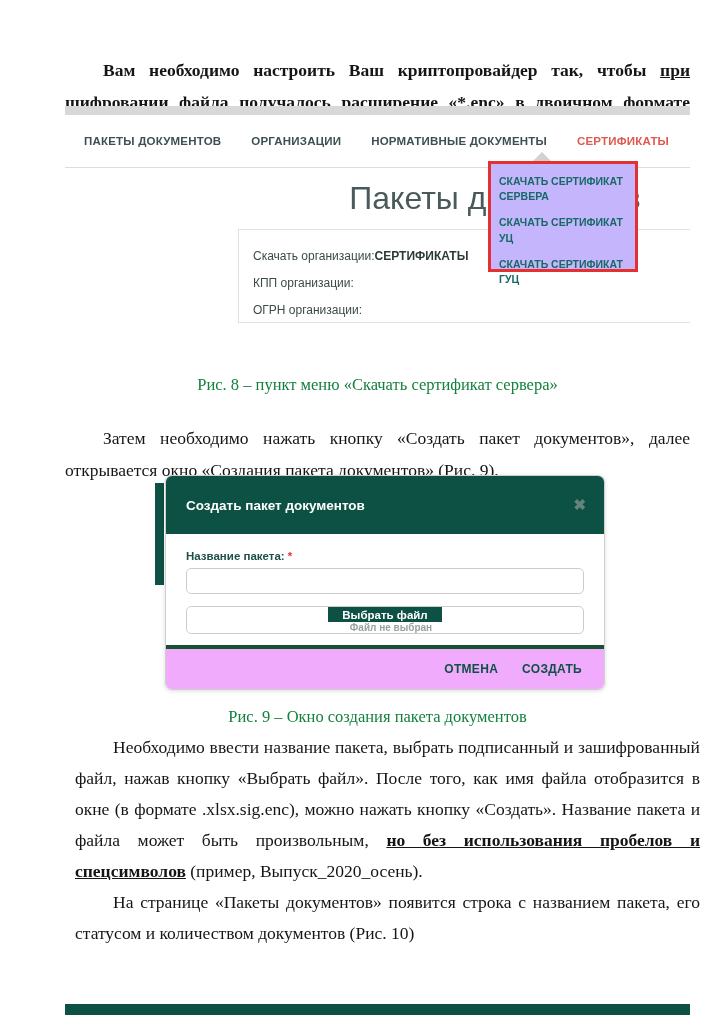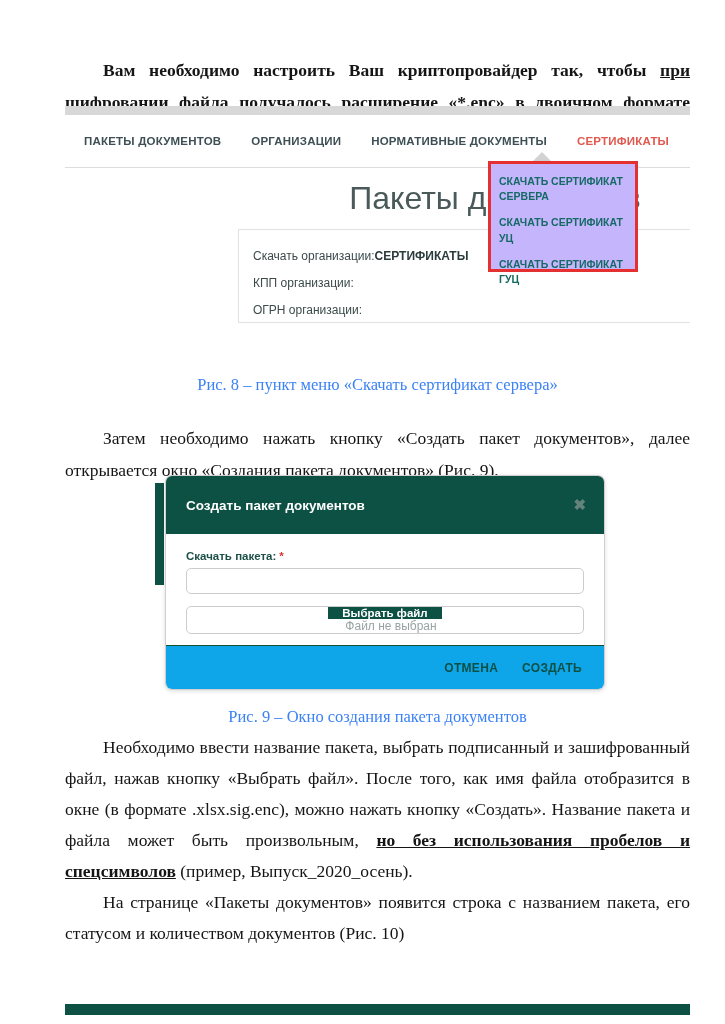--- a/index.html
+++ b/index.html
@@ -11,25 +11,25 @@
   }
   
   .pageno { position:absolute; top:26px; left:0; width:100%; text-align:center;
     font-size:17px; }
   .para { position:absolute; left:65px; width:625px; font-size:17.5px;
     line-height:32px; text-align:justify; text-indent:38px; color:#151515; }
   .para1 { top:54px; font-weight:bold; }
   .u { text-decoration:underline; }
   .bu { font-weight:bold; text-decoration:underline; }
   .caption { position:absolute; left:65px; width:625px; text-align:center;
-    font-size:16.5px; color:#3b82f6; }
+    font-size:16.5px; color:#15803d; }
   .cap8 { top:375px; }
   .cap9 { top:707px; }
   .para2 { top:398px;margin-top:24px; }
-  .flow { position:absolute; left:65px; top:732px; width:625px; }
+  .flow { position:absolute; left:75px; top:732px; width:625px; }
   .flow .fp { font-size:17.5px; line-height:31px; text-align:justify;
     text-indent:38px; color:#151515; }
   
   .fig8 { position:absolute; left:65px; top:106px; width:625px; height:217px;
     background:#fff; font-family:"Liberation Sans", sans-serif; }
   .fig8-strip { position:absolute; left:0; top:0; width:100%; height:9px;
     background:#d8d8d8; }
   .fig8-nav { position:absolute; left:0; top:9px; width:100%; height:53px;
     background:#fff; border-bottom:1px solid #ddd; display:flex;
     align-items:center; gap:30px; padding-left:19px; }
@@ -67,24 +67,24 @@
   .field-label { font-size:11.5px; font-weight:700; color:#1d5048;
     margin-bottom:6px; }
   .req { color:#e03131; margin-left:3px; }
   .text-input { height:26px; border:1px solid #ccc; border-radius:5px;
     width:100%; margin-bottom:12px; background:#fff; }
   .file-row { display:flex; align-items:center; border:1px solid #ccc;
     border-radius:5px; height:28px; overflow:hidden; cursor:pointer;flex-direction:column; }
   .file-btn { background:#0d5044; color:#fff; font-size:11.5px; font-weight:700;
     height:100%; display:flex; align-items:center; padding:0 14px;
     white-space:nowrap; }
-  .file-placeholder { color:#9aa3a3; font-size:12px; padding-left:12px; }
+  .file-placeholder { color:#9aa3a3; font-size:10px; padding-left:12px;font-weight:bold; }
   .modal-footer { position:absolute; left:0; right:0; bottom:0; height:44px;
-    border-top:1px solid #14532d; display:flex; align-items:center;
-    justify-content:flex-end; gap:24px; padding-right:22px; background:#0ea5e9; }
+    border-top:4px solid #14532d; display:flex; align-items:center;
+    justify-content:flex-end; gap:24px; padding-right:22px; background:#f0abfc; }
   .footer-btn { color:#0d5044; font-size:12px; font-weight:700;
     letter-spacing:.3px; cursor:pointer; }
   
   .bottom-bar { position:absolute; left:65px; top:1004px; width:625px;
     height:11px; background:#0d5044; }
 </style>
 </head>
 <body>
 
 <div class="page">
@@ -119,21 +119,21 @@
   <div class="para para2">Затем необходимо нажать кнопку «Создать пакет документов», далее открывается окно «Создания пакета документов» (Рис. 9).</div>
 
   <div class="fig9">
     <div class="fig9-sliver"></div>
     <div class="modal">
       <div class="modal-header">
         <span class="modal-title">Создать пакет документов</span>
         <span class="modal-close">✖</span>
       </div>
       <div class="modal-body">
-        <div class="field-label"><span>Скачать пакета:</span><span class="req">*</span></div>
+        <div class="field-label"><span>Название пакета:</span><span class="req">*</span></div>
         <div class="text-input"></div>
         <div class="file-row">
           <span class="file-btn">Выбрать файл</span>
           <span class="file-placeholder">Файл не выбран</span>
         </div>
       </div>
       <div class="modal-footer">
         <span class="footer-btn">ОТМЕНА</span>
         <span class="footer-btn">СОЗДАТЬ</span>
       </div>

